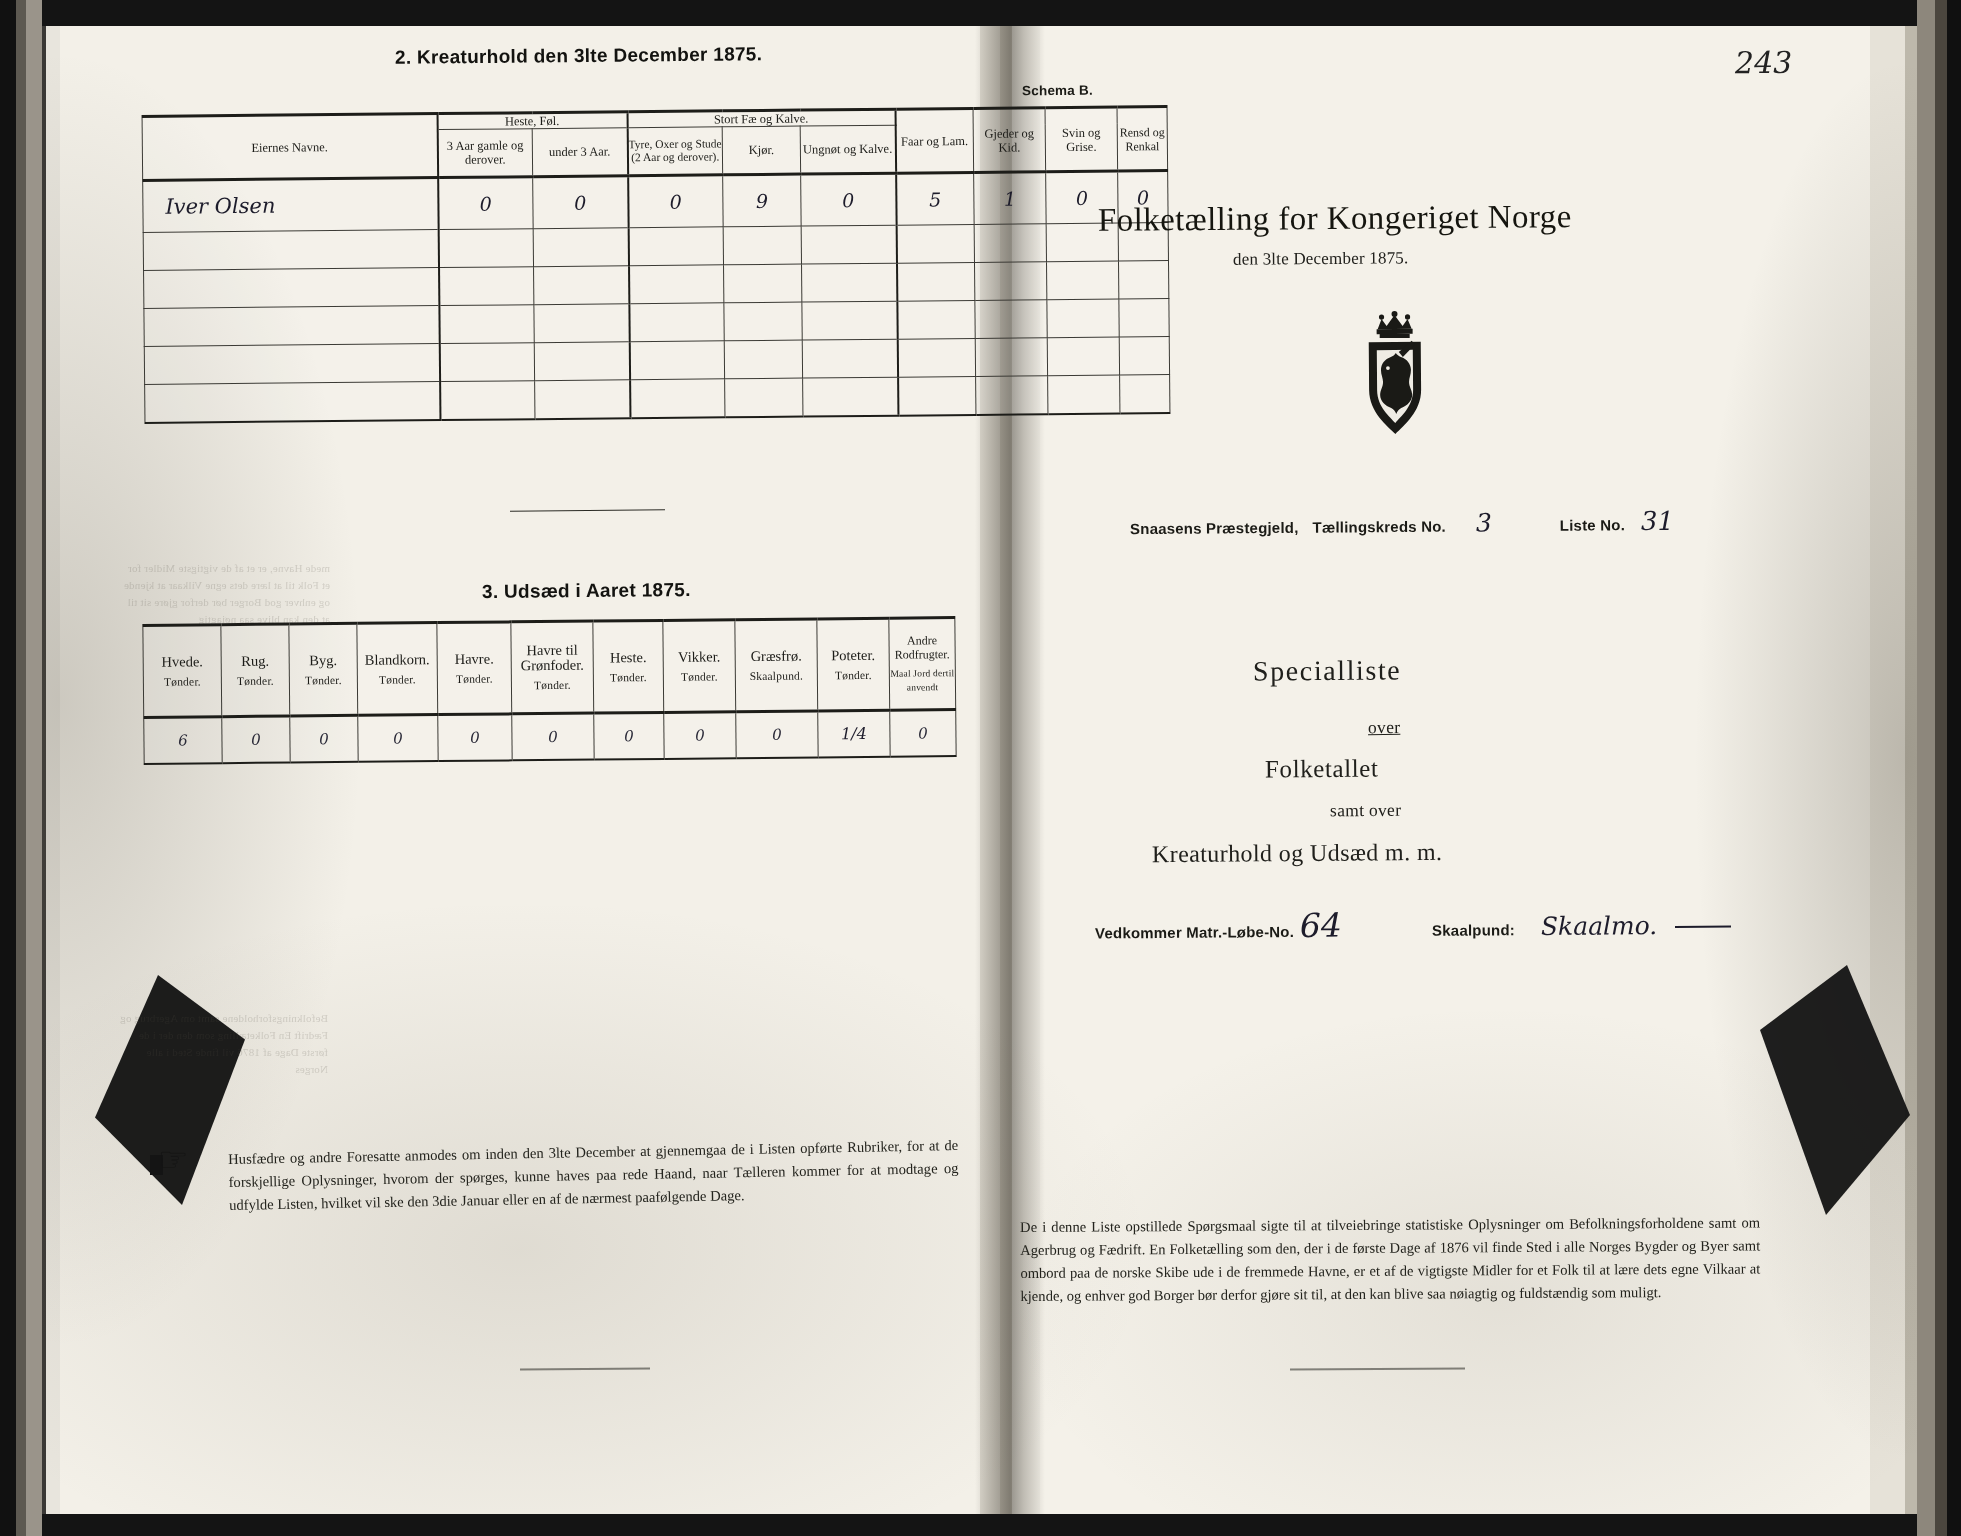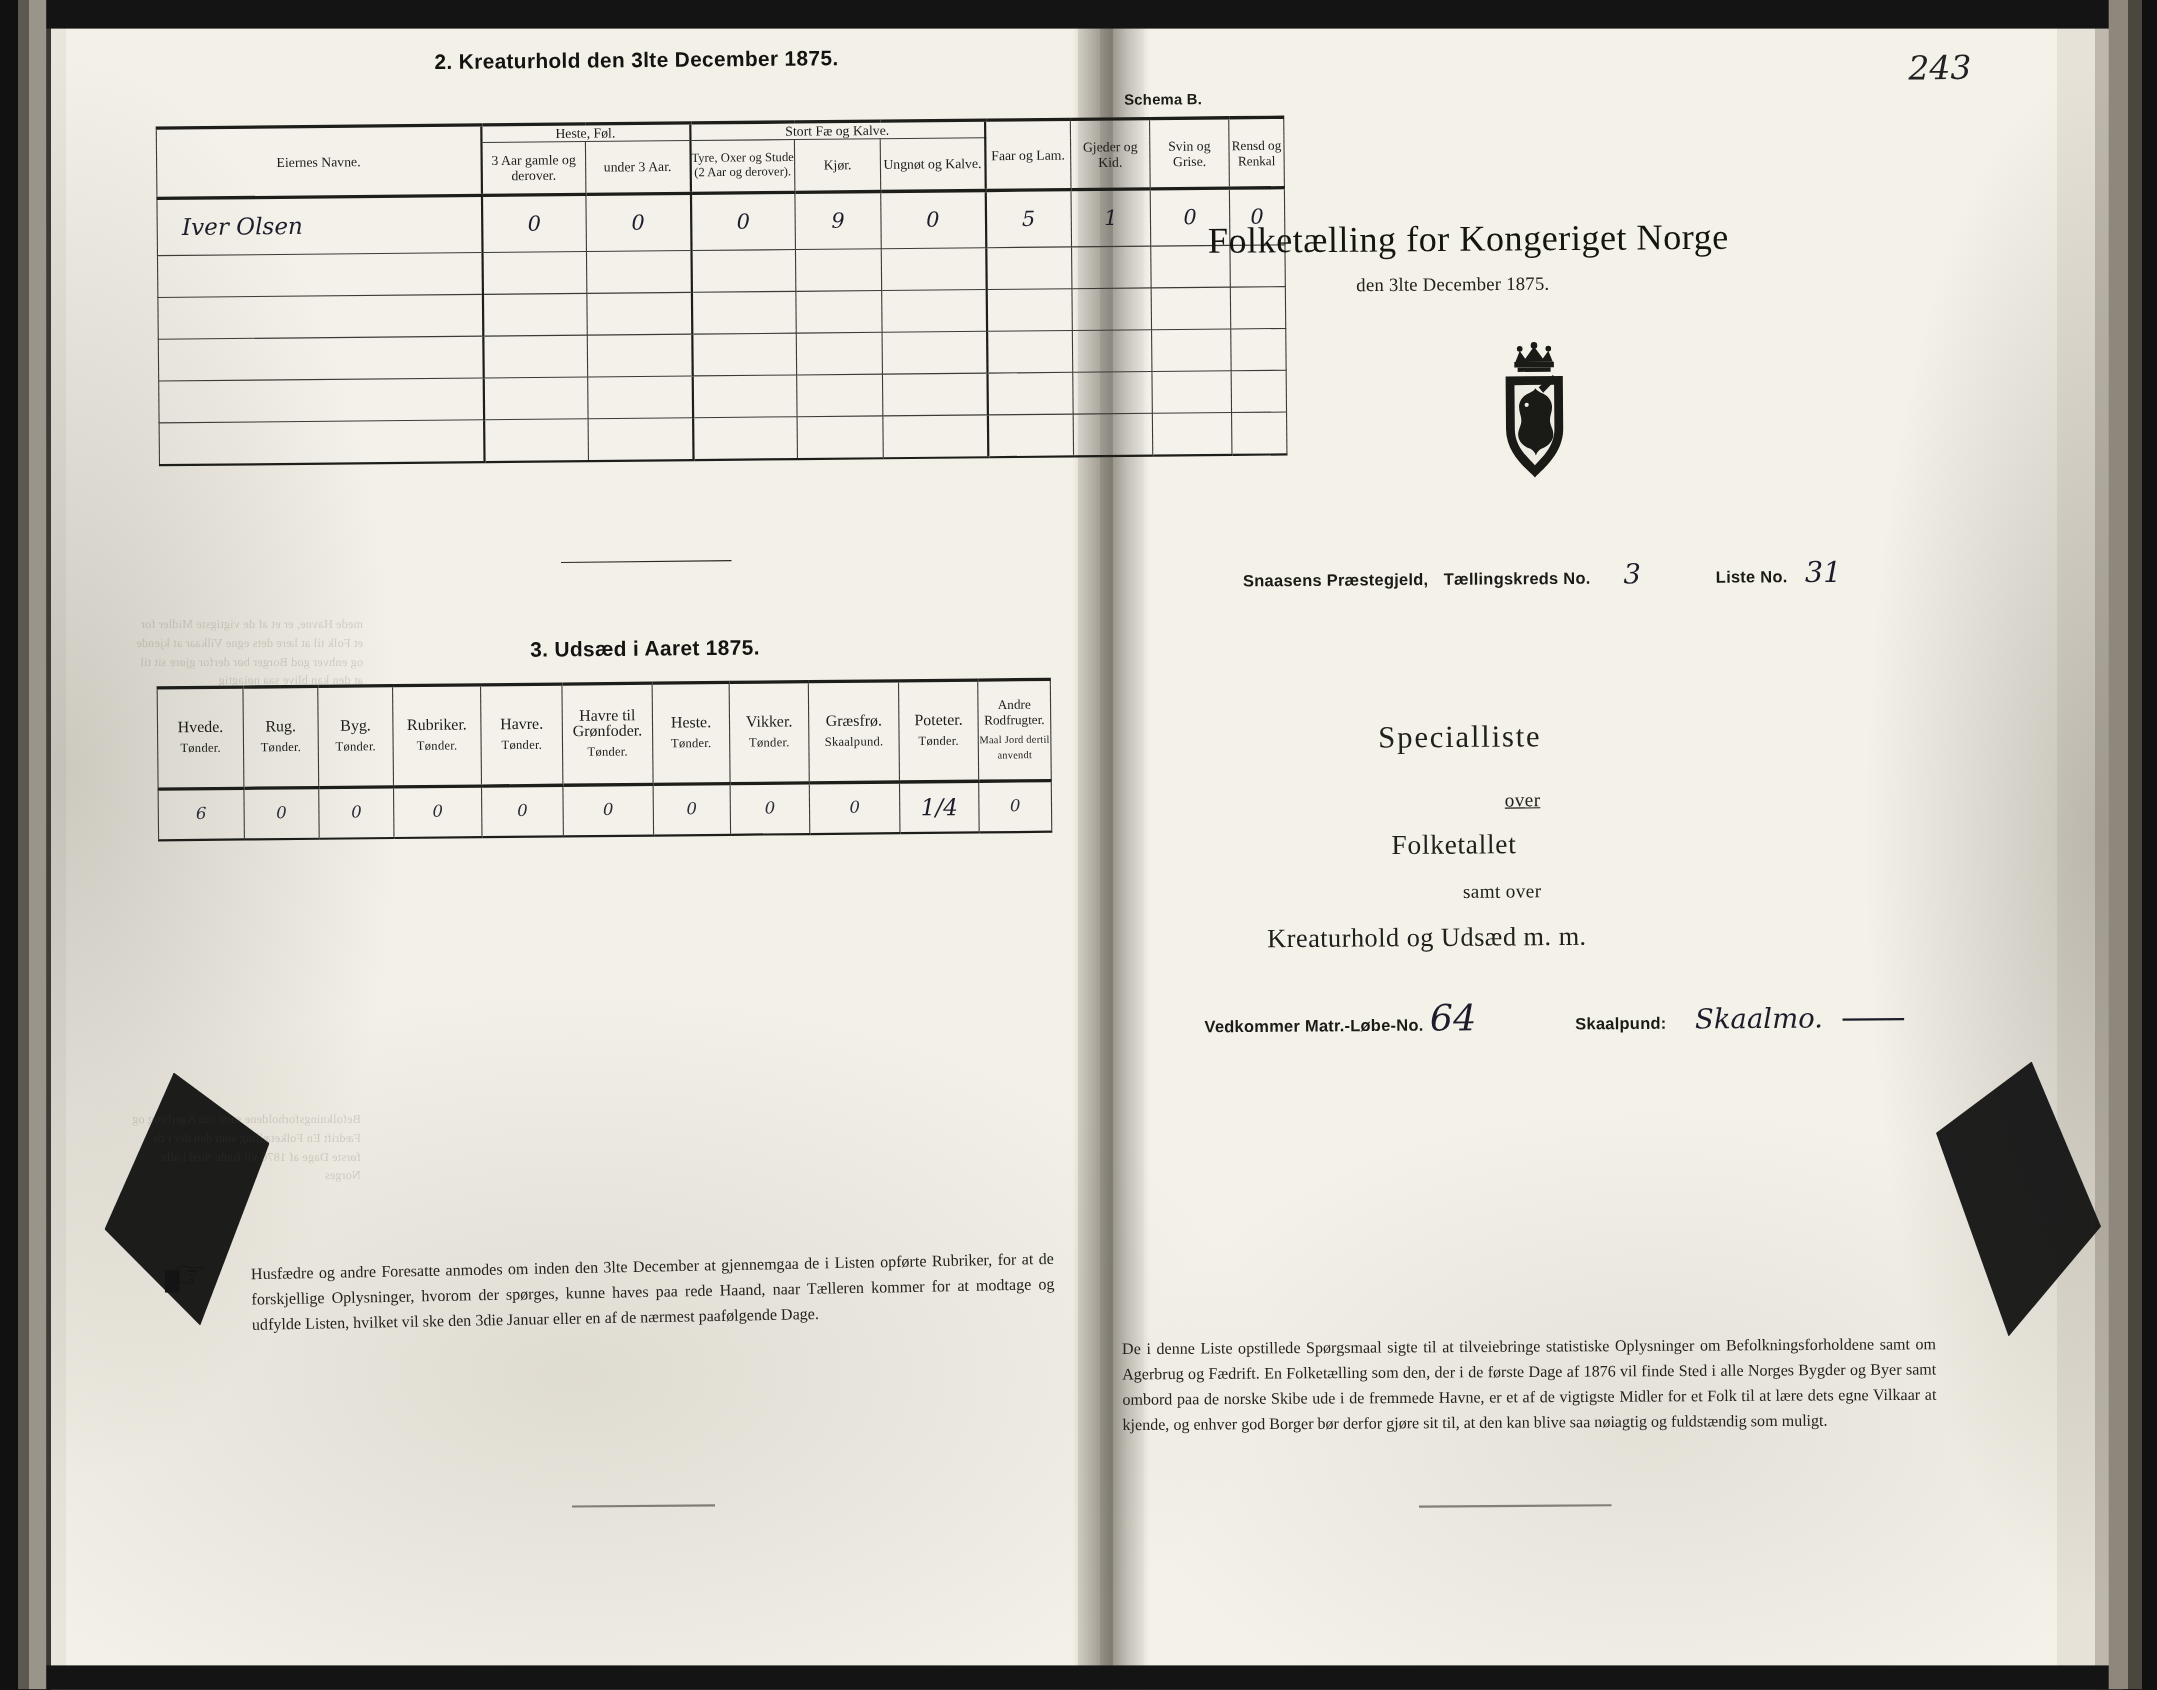--- a/index.html
+++ b/index.html
@@ -238,21 +238,21 @@
           <th class="thick-top">
             <span class="hdname">Hvede.</span>
             <span class="unit">Tønder.</span></th>
           <th class="thick-top">
             <span class="hdname">Rug.</span>
             <span class="unit">Tønder.</span></th>
           <th class="thick-top">
             <span class="hdname">Byg.</span>
             <span class="unit">Tønder.</span></th>
           <th class="thick-top">
-            <span class="hdname">Rubriker.</span>
+            <span class="hdname">Blandkorn.</span>
             <span class="unit">Tønder.</span></th>
           <th class="thick-top">
             <span class="hdname">Havre.</span>
             <span class="unit">Tønder.</span></th>
           <th class="thick-top">
             <span class="hdname">Havre til Grønfoder.</span>
             <span class="unit">Tønder.</span></th>
           <th class="thick-top">
             <span class="hdname">Heste.</span>
             <span class="unit">Tønder.</span></th>
@@ -274,21 +274,21 @@
         <tr style="height:46px" class="thick-bot">
           <td class="thick-top thick-bot"><span class="hw hw-sm">6</span></td>
           <td class="thick-top thick-bot"><span class="hw hw-sm">0</span></td>
           <td class="thick-top thick-bot"><span class="hw hw-sm">0</span></td>
           <td class="thick-top thick-bot"><span class="hw hw-sm">0</span></td>
           <td class="thick-top thick-bot"><span class="hw hw-sm">0</span></td>
           <td class="thick-top thick-bot"><span class="hw hw-sm">0</span></td>
           <td class="thick-top thick-bot"><span class="hw hw-sm">0</span></td>
           <td class="thick-top thick-bot"><span class="hw hw-sm">0</span></td>
           <td class="thick-top thick-bot"><span class="hw hw-sm">0</span></td>
-          <td class="thick-top thick-bot"><span class="hw" style="font-size:21px">1/4</span></td>
+          <td class="thick-top thick-bot"><span class="hw" style="font-size:16px">1/4</span></td>
           <td class="thick-top thick-bot"><span class="hw hw-sm">0</span></td>
         </tr>
       </tbody>
     </table>
   </div>
 
   <div class="pg" style="left:150px;top:1152px;width:46px;">
     <div class="hand"></div>
   </div>
   <div class="pg para slant" style="left:228px;top:1148px;width:730px;transform-origin:0 0;">Husfædre og andre Foresatte anmodes om inden den 3lte December at gjennemgaa de i Listen opførte Rubriker, for at de forskjellige Oplysninger, hvorom der spørges, kunne haves paa rede Haand, naar Tælleren kommer for at modtage og udfylde Listen, hvilket vil ske den 3die Januar eller en af de nærmest paafølgende Dage.</div>

